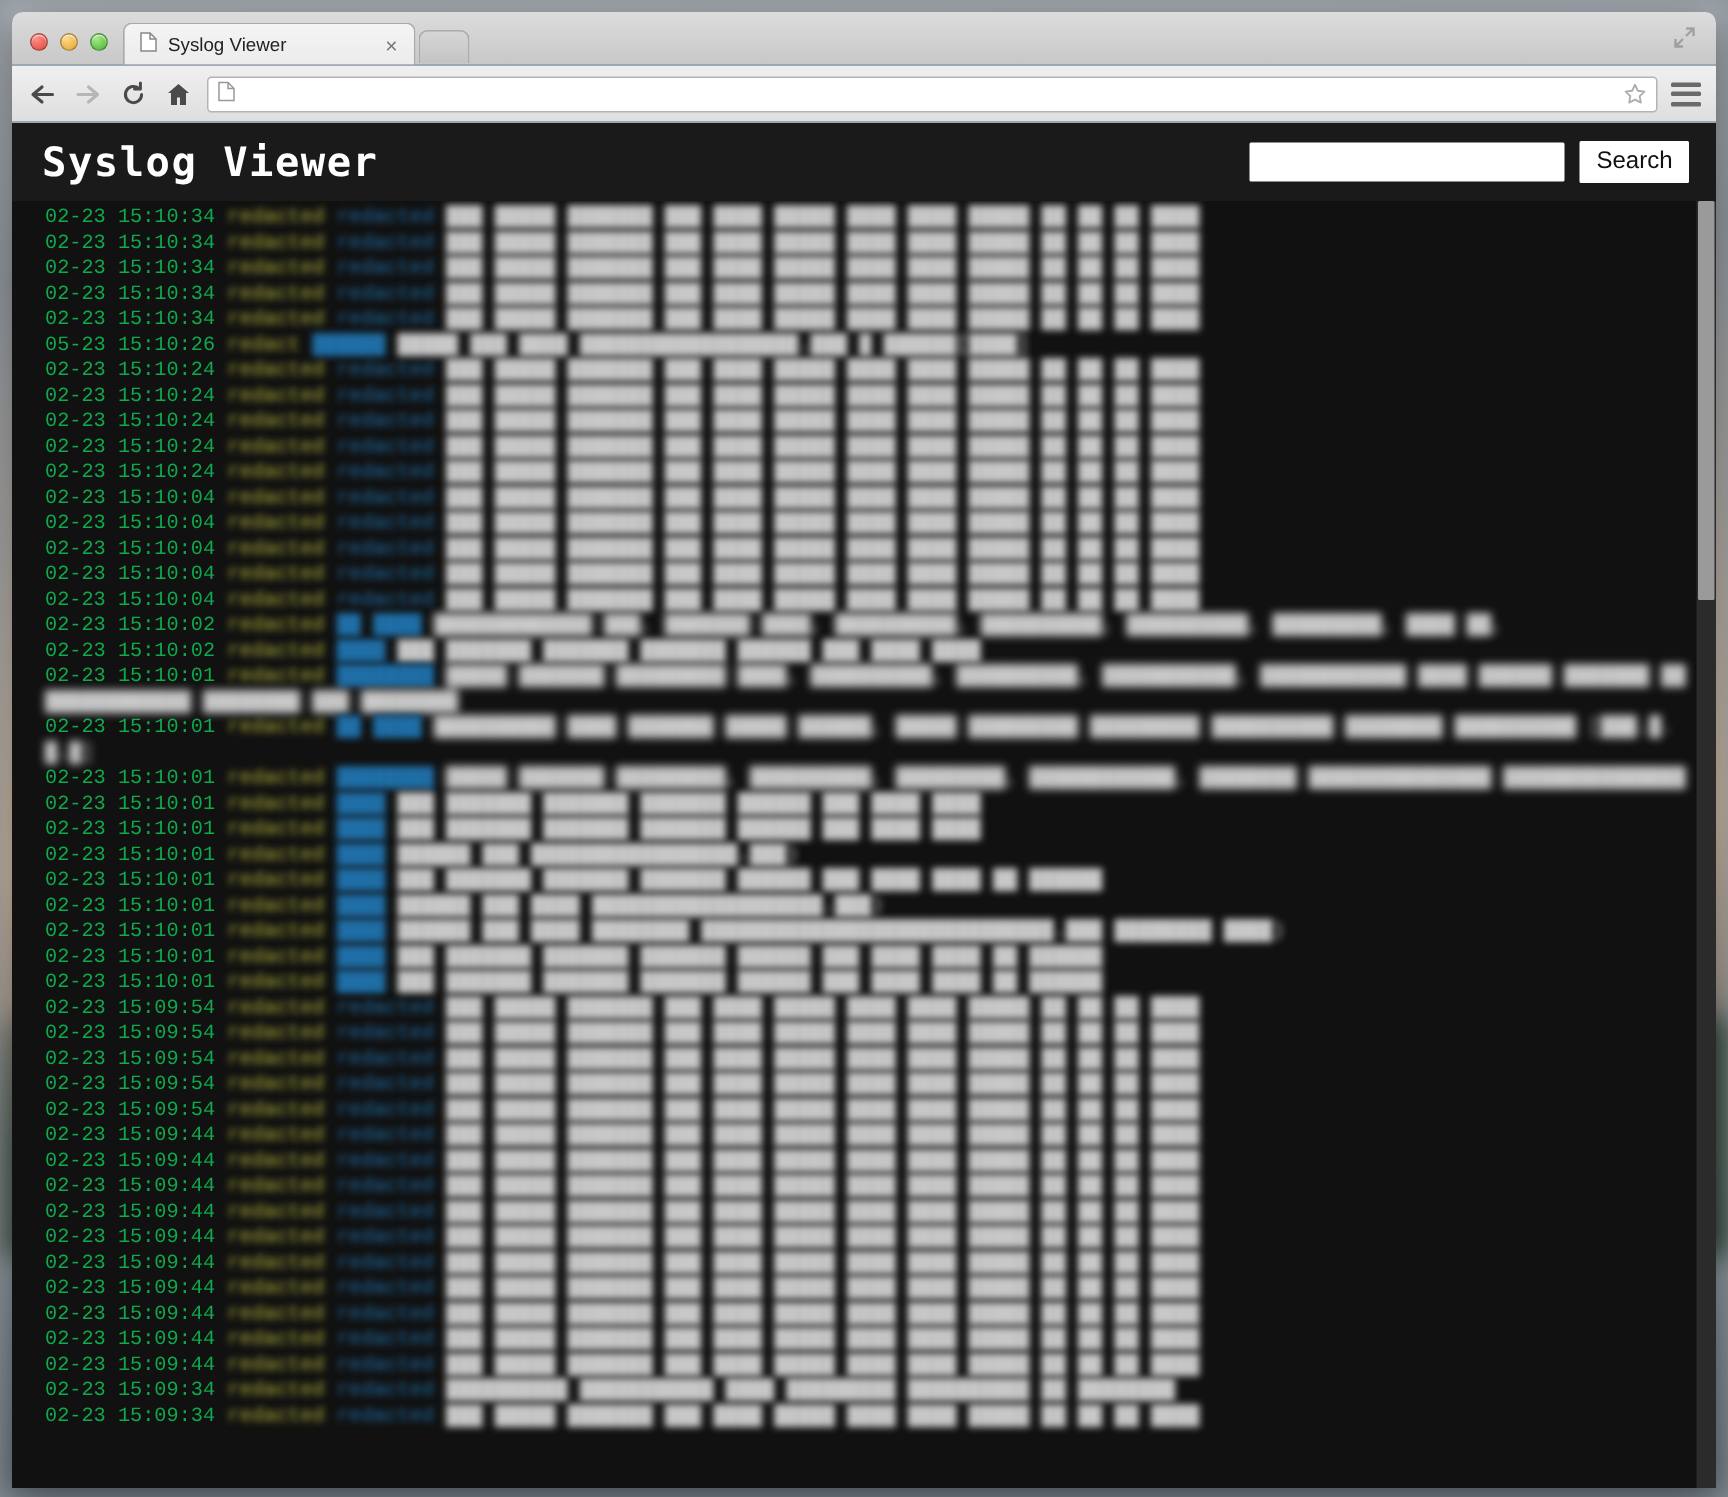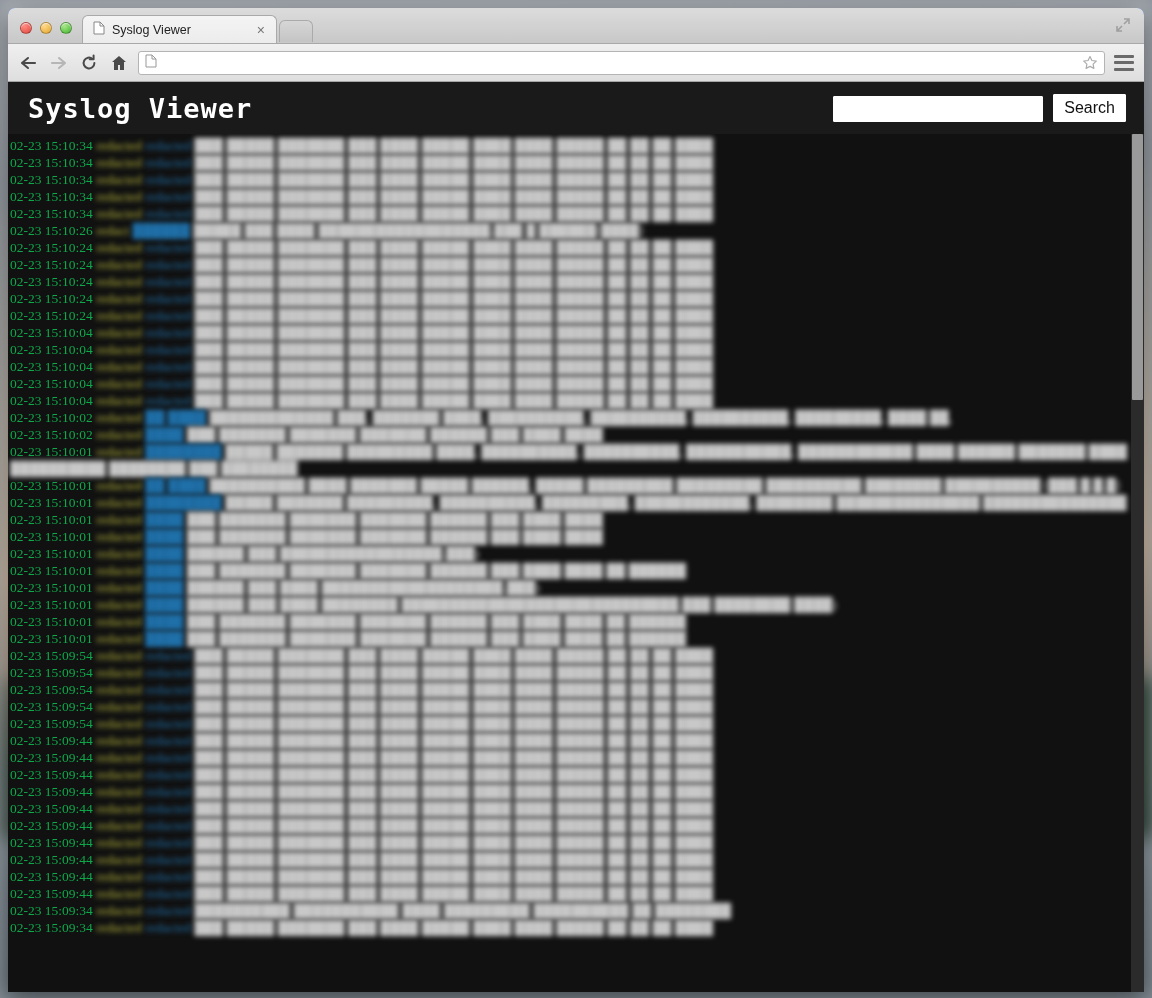--- a/index.html
+++ b/index.html
@@ -125,21 +125,21 @@
   }
   #app-title {
     color: #ffffff;
     font-family: "DejaVu Sans Mono", "Liberation Mono", monospace;
     font-weight: bold;
     font-size: 27px;
     letter-spacing: 1px;
   }
   #search-area {
     margin-left: auto;
-    display: flex; align-items: flex-end; gap: 10px;
+    display: flex; align-items: center; gap: 10px;
   }
   #search-input {
     width: 210px; height: 26px;
     background: #fff; border: 1px solid #fff; border-radius: 1px;
     font-size: 13px; padding: 0 6px;
     font-family: "Liberation Sans", sans-serif;
   }
   #search-button {
     height: 28px; padding: 0 10px;
     background: #fff; color: #111;
@@ -154,26 +154,26 @@
     height: calc(984px - 36px - 38px - 52px);
     background: #111111;
     overflow: hidden;
   }
   #log-scroll {
     position: absolute; inset: 0 13px 0 0;
     overflow: hidden;
     padding: 3px 0 0 0;
   }
   .log-line {
-    font-family: Liberation Serif, serif;
+    font-family: Liberation Mono, monospace;
     font-size: 13.5px;
     line-height: 17px;
     white-space: pre-wrap;
     word-break: break-all;
-    padding-left: 2px;
+    padding-left: 22px;
     color: #b9b9b9;
   }
   .ts   { color: #0fa84a; }
   .host { color: #b3b33c; }
   .proc { color: #1f6fa8; }
   .msg  { color: #c8c8c8; }
 
   
   .host, .proc, .msg { filter: blur(2.6px); }
   .log-line.wrapped .msg { filter: blur(2.9px); }
@@ -281,21 +281,21 @@
     </div>
   </div>
 
   <div id="log-viewport">
     <div id="log-scroll">
         <div class="log-line"><span class="ts">02-23 15:10:34 </span><span class="host">redacted </span><span class="proc">redacted </span><span class="msg">███ █████ ███████ ███ ████ █████ ████ ████ █████ ██ ██ ██ ████</span></div>
         <div class="log-line"><span class="ts">02-23 15:10:34 </span><span class="host">redacted </span><span class="proc">redacted </span><span class="msg">███ █████ ███████ ███ ████ █████ ████ ████ █████ ██ ██ ██ ████</span></div>
         <div class="log-line"><span class="ts">02-23 15:10:34 </span><span class="host">redacted </span><span class="proc">redacted </span><span class="msg">███ █████ ███████ ███ ████ █████ ████ ████ █████ ██ ██ ██ ████</span></div>
         <div class="log-line"><span class="ts">02-23 15:10:34 </span><span class="host">redacted </span><span class="proc">redacted </span><span class="msg">███ █████ ███████ ███ ████ █████ ████ ████ █████ ██ ██ ██ ████</span></div>
         <div class="log-line"><span class="ts">02-23 15:10:34 </span><span class="host">redacted </span><span class="proc">redacted </span><span class="msg">███ █████ ███████ ███ ████ █████ ████ ████ █████ ██ ██ ██ ████</span></div>
-        <div class="log-line"><span class="ts">02-23 15:10:26 </span><span class="host">redact </span><span class="proc">██████ </span><span class="msg">█████ ███ ████ ██████████████████.███ █ ██████[████]</span></div>
+        <div class="log-line"><span class="ts">05-23 15:10:26 </span><span class="host">redact </span><span class="proc">██████ </span><span class="msg">█████ ███ ████ ██████████████████.███ █ ██████[████]</span></div>
         <div class="log-line"><span class="ts">02-23 15:10:24 </span><span class="host">redacted </span><span class="proc">redacted </span><span class="msg">███ █████ ███████ ███ ████ █████ ████ ████ █████ ██ ██ ██ ████</span></div>
         <div class="log-line"><span class="ts">02-23 15:10:24 </span><span class="host">redacted </span><span class="proc">redacted </span><span class="msg">███ █████ ███████ ███ ████ █████ ████ ████ █████ ██ ██ ██ ████</span></div>
         <div class="log-line"><span class="ts">02-23 15:10:24 </span><span class="host">redacted </span><span class="proc">redacted </span><span class="msg">███ █████ ███████ ███ ████ █████ ████ ████ █████ ██ ██ ██ ████</span></div>
         <div class="log-line"><span class="ts">02-23 15:10:24 </span><span class="host">redacted </span><span class="proc">redacted </span><span class="msg">███ █████ ███████ ███ ████ █████ ████ ████ █████ ██ ██ ██ ████</span></div>
         <div class="log-line"><span class="ts">02-23 15:10:24 </span><span class="host">redacted </span><span class="proc">redacted </span><span class="msg">███ █████ ███████ ███ ████ █████ ████ ████ █████ ██ ██ ██ ████</span></div>
         <div class="log-line"><span class="ts">02-23 15:10:04 </span><span class="host">redacted </span><span class="proc">redacted </span><span class="msg">███ █████ ███████ ███ ████ █████ ████ ████ █████ ██ ██ ██ ████</span></div>
         <div class="log-line"><span class="ts">02-23 15:10:04 </span><span class="host">redacted </span><span class="proc">redacted </span><span class="msg">███ █████ ███████ ███ ████ █████ ████ ████ █████ ██ ██ ██ ████</span></div>
         <div class="log-line"><span class="ts">02-23 15:10:04 </span><span class="host">redacted </span><span class="proc">redacted </span><span class="msg">███ █████ ███████ ███ ████ █████ ████ ████ █████ ██ ██ ██ ████</span></div>
         <div class="log-line"><span class="ts">02-23 15:10:04 </span><span class="host">redacted </span><span class="proc">redacted </span><span class="msg">███ █████ ███████ ███ ████ █████ ████ ████ █████ ██ ██ ██ ████</span></div>
         <div class="log-line"><span class="ts">02-23 15:10:04 </span><span class="host">redacted </span><span class="proc">redacted </span><span class="msg">███ █████ ███████ ███ ████ █████ ████ ████ █████ ██ ██ ██ ████</span></div>

